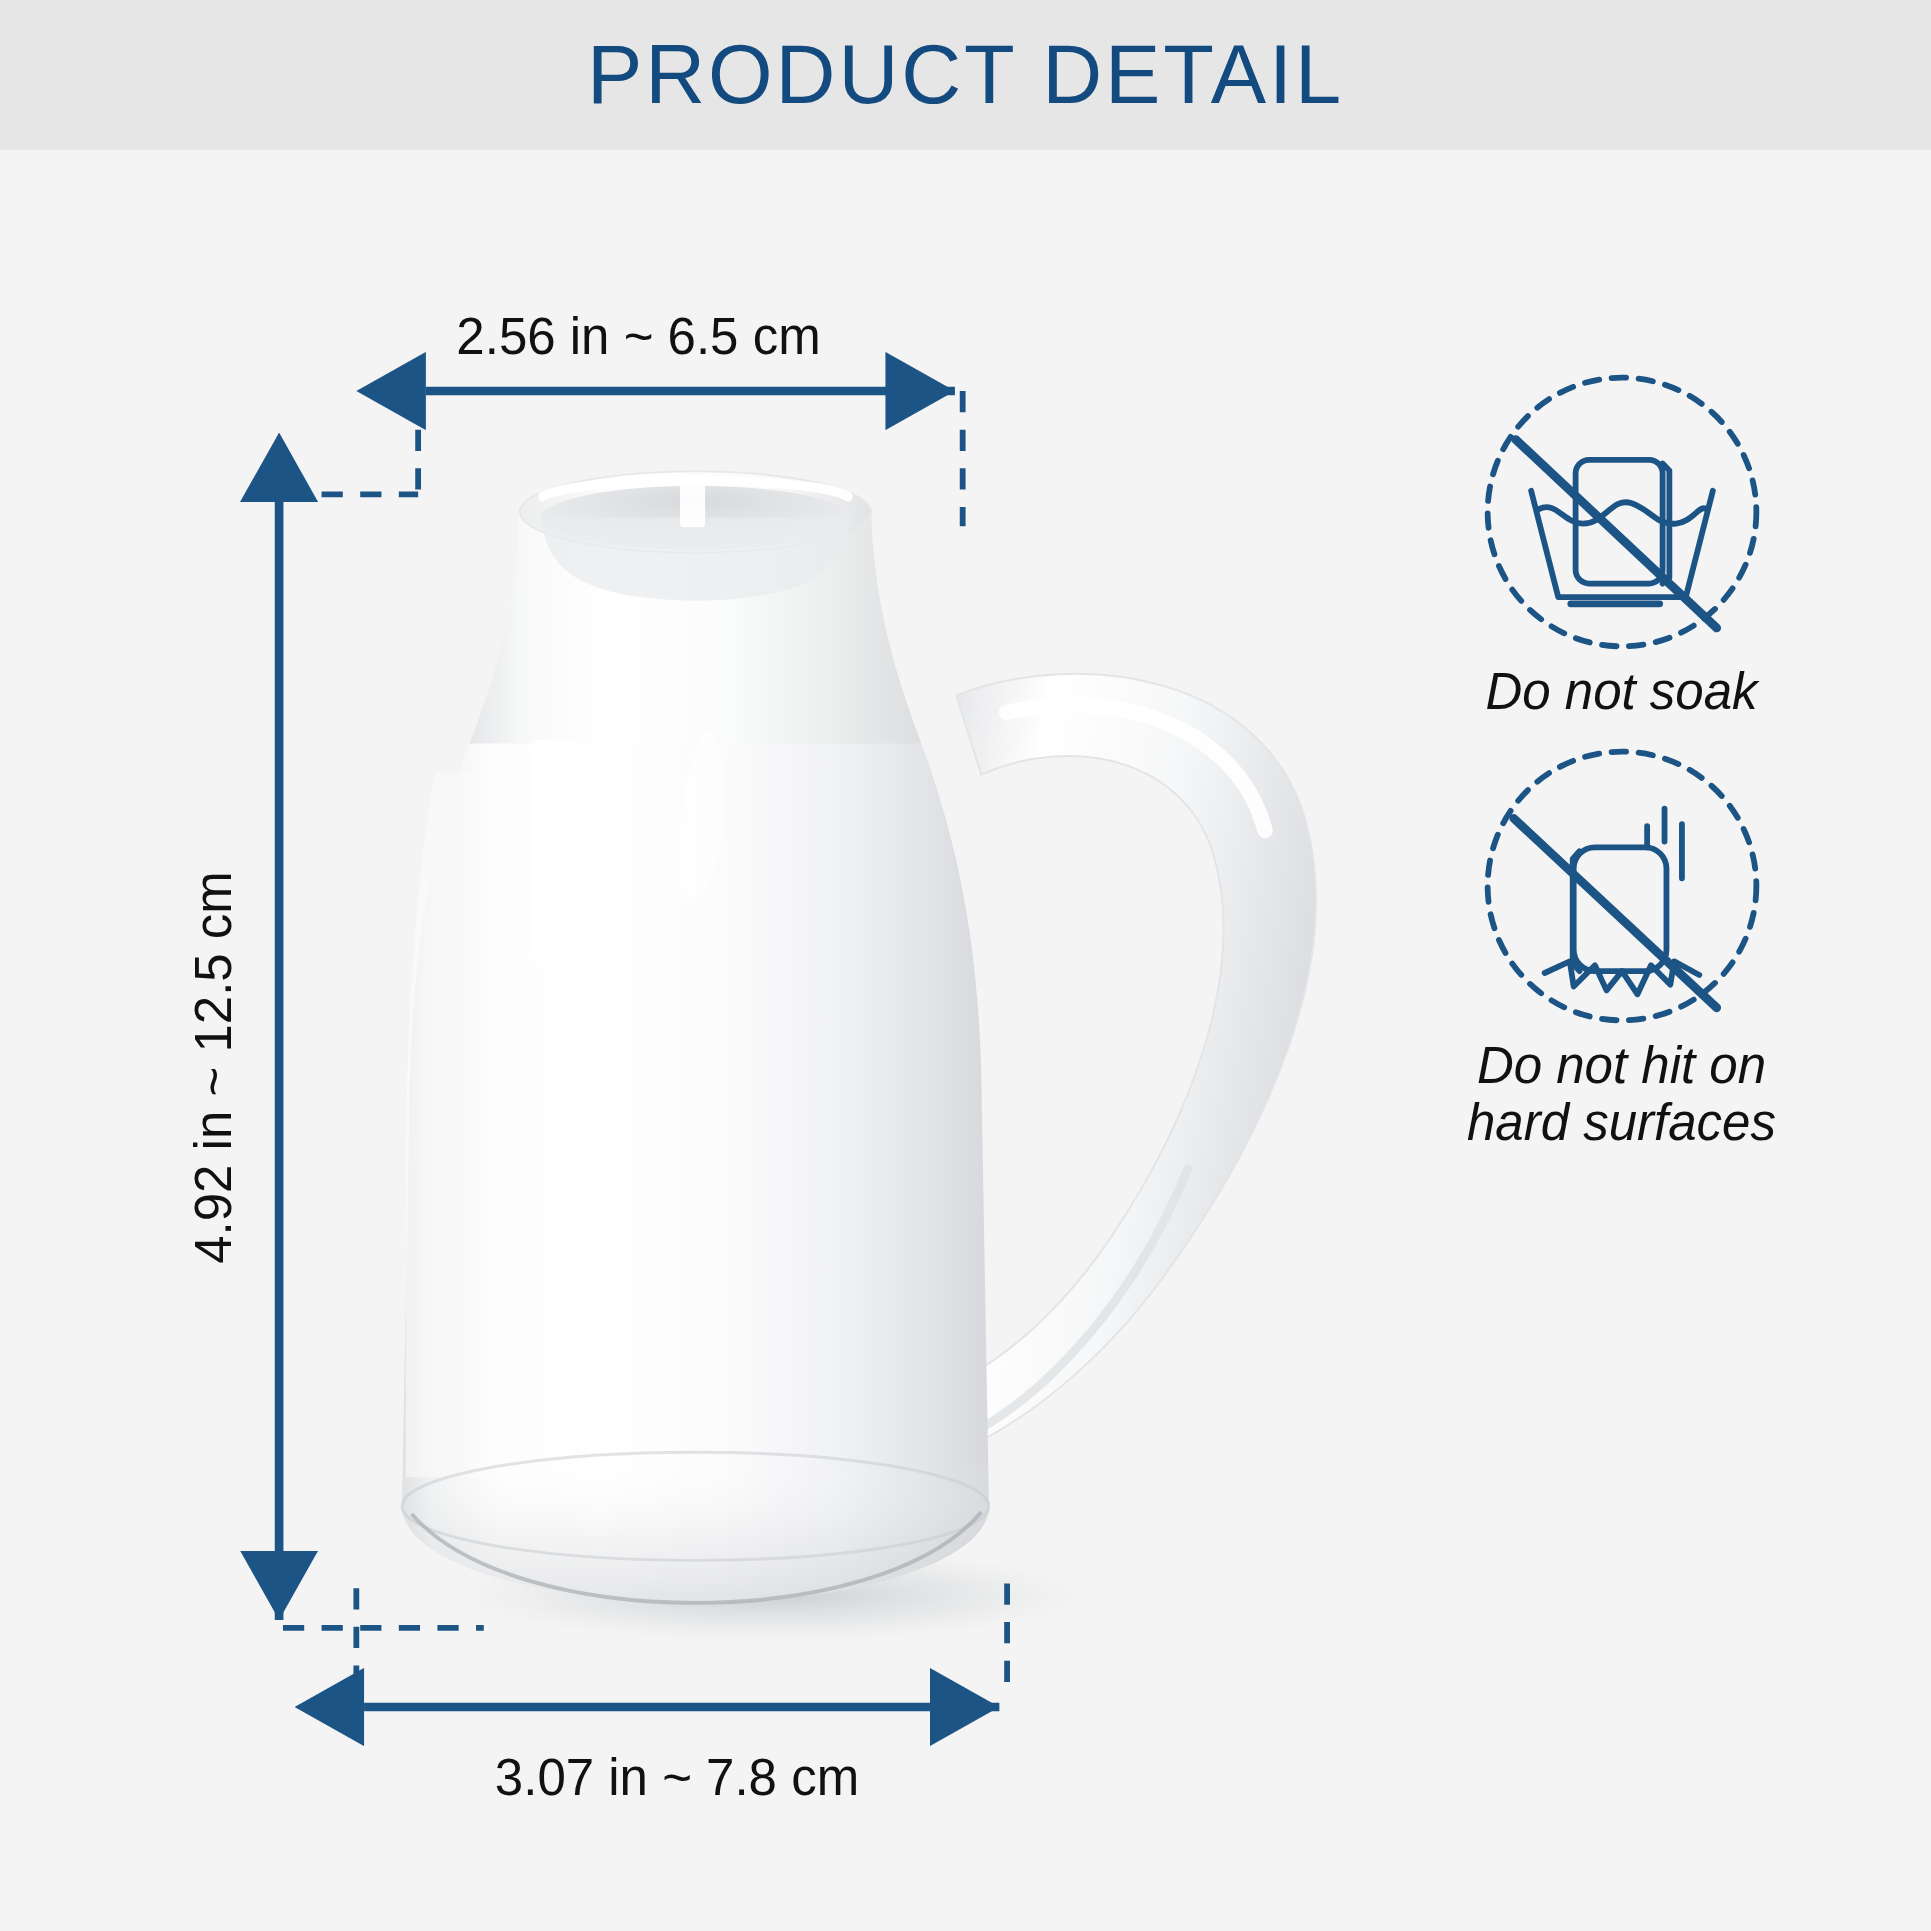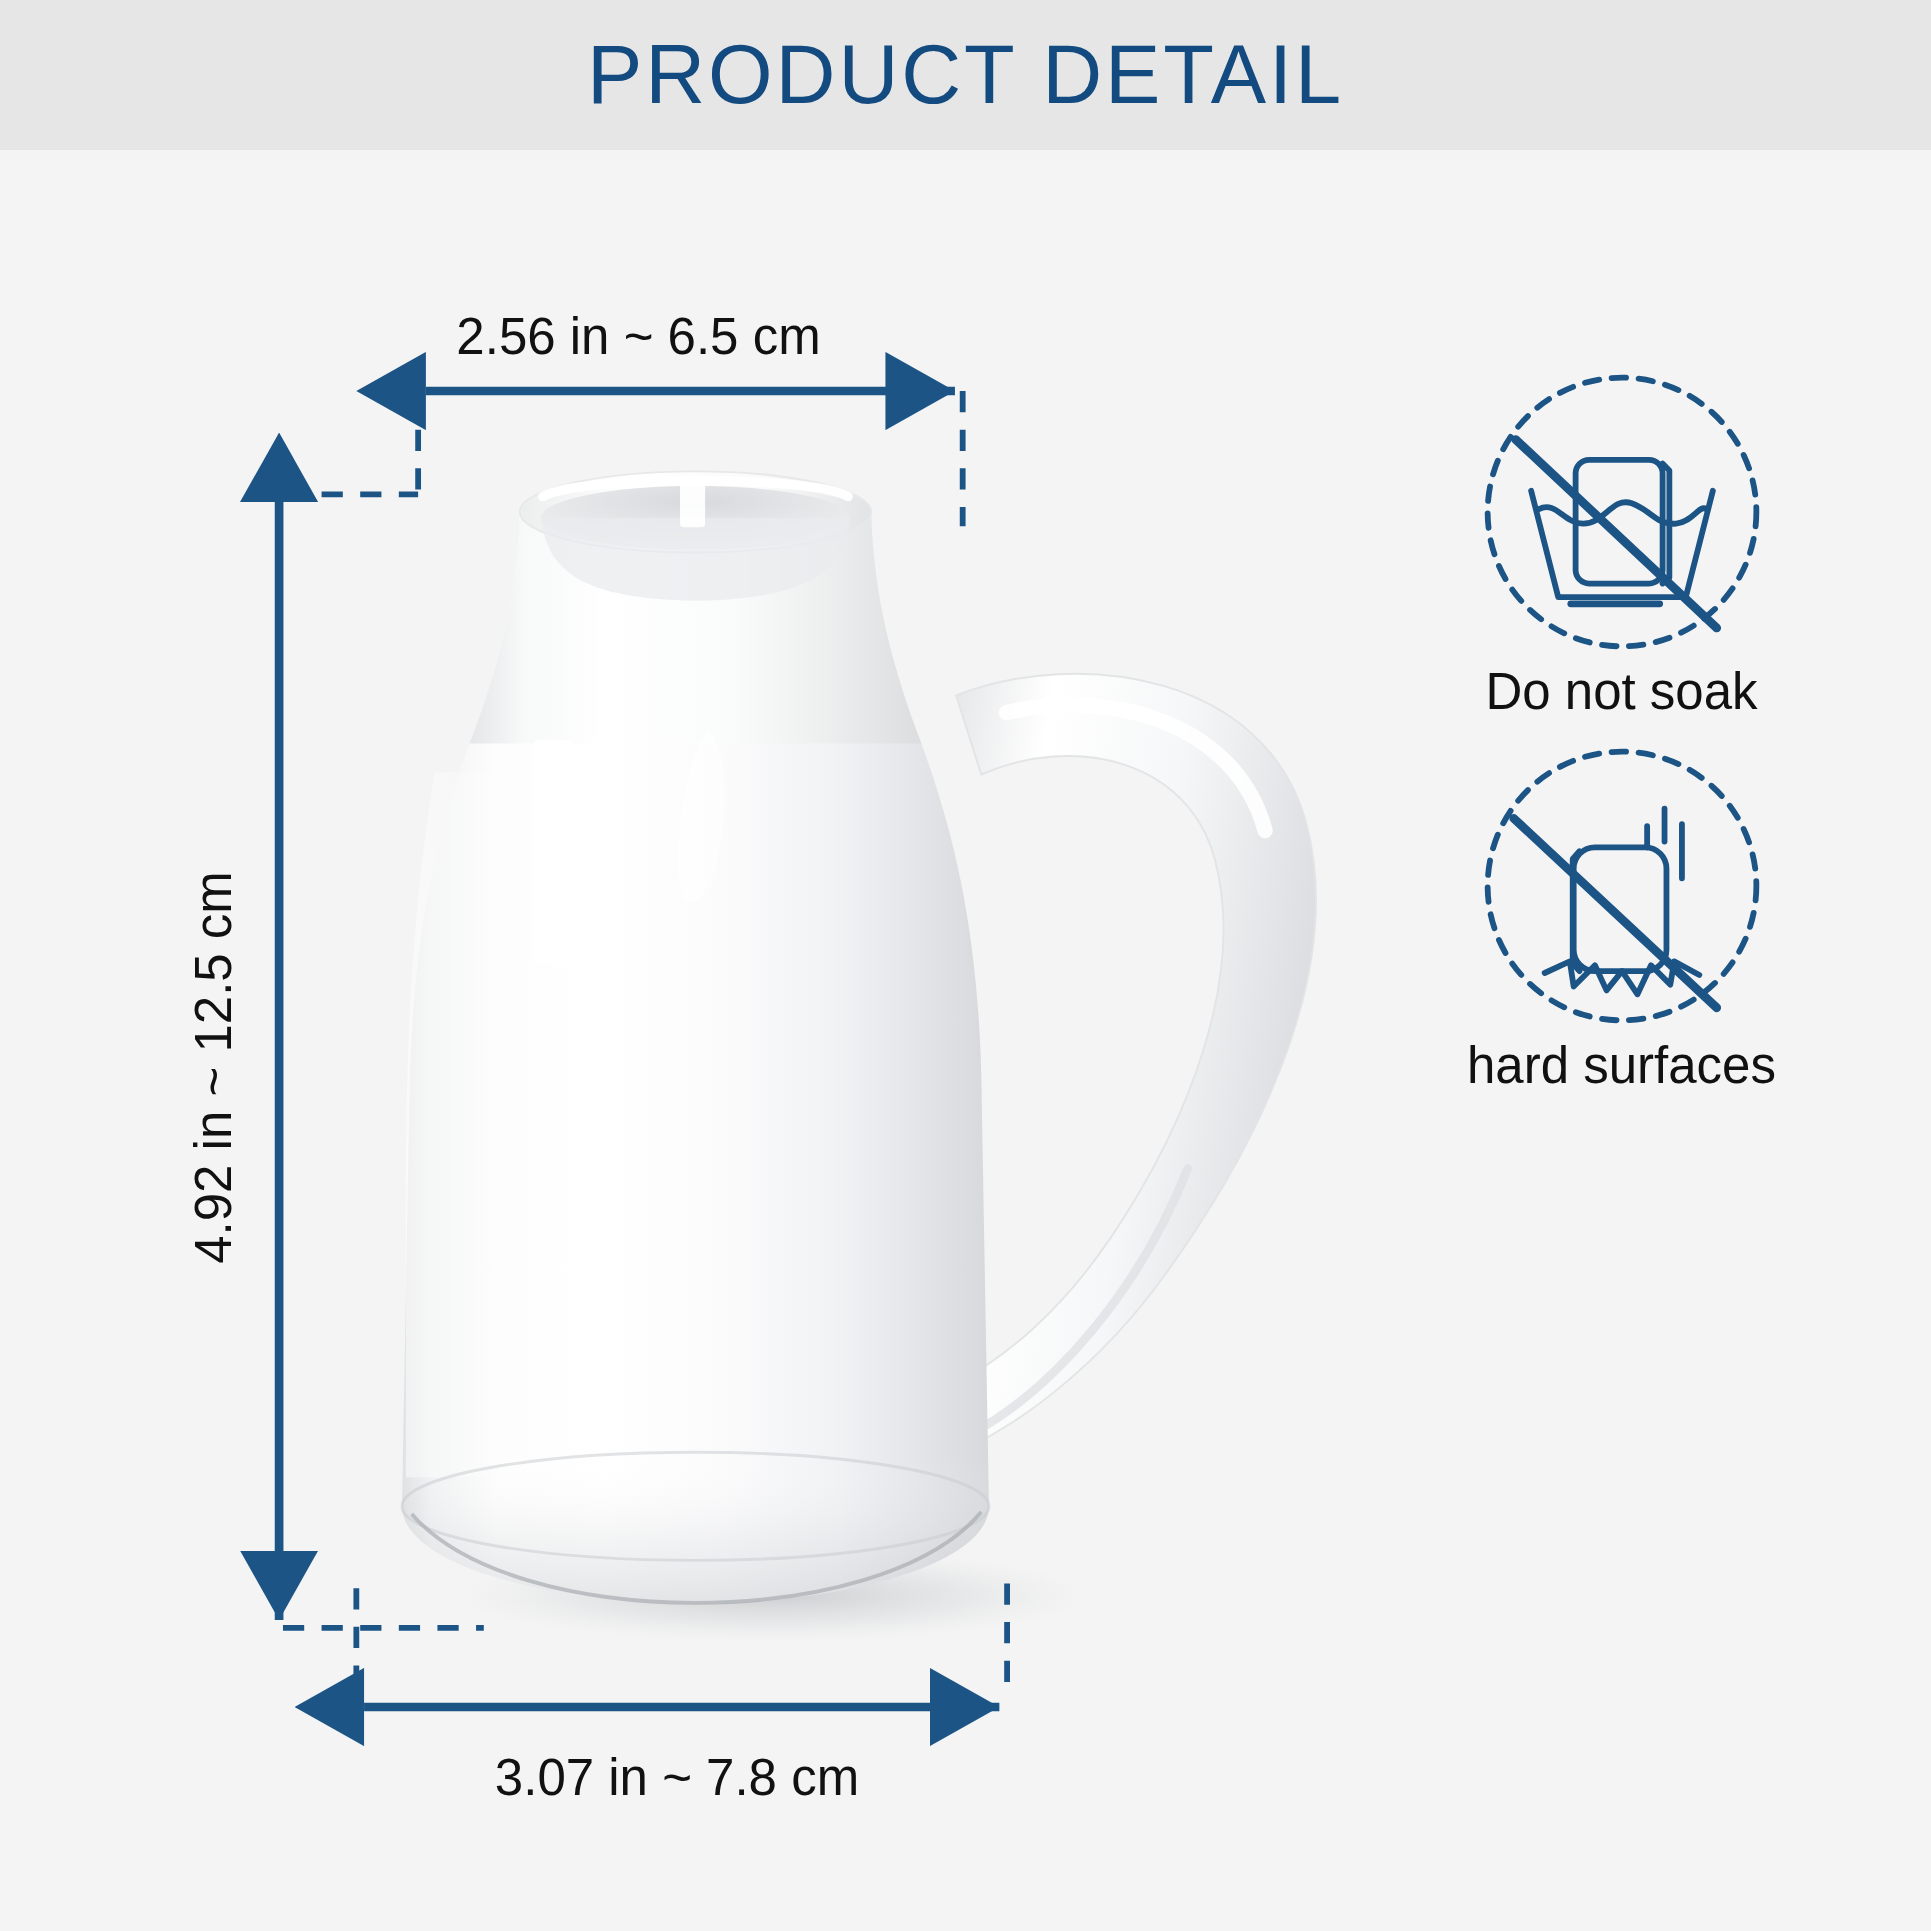--- a/index.html
+++ b/index.html
@@ -86,20 +86,21 @@
     transform: rotate(-90deg);
     transform-origin: center center;
   }
 
   
   #care-column {
     position: absolute;
     left: 1390px;
     top: 367px;
     width: 463px;
+    font-style: italic;
   }
   .care-item {
     position: relative;
     width: 463px;
     margin-bottom: 21px;
   }
   .care-badge {
     width: 463px;
     height: 290px;
     display: flex;
@@ -294,19 +295,20 @@
             <path d="M 106 114 L 99 122 L 99 230 L 106 238"></path>
 
             <path d="M 70 240 L 96 228 L 100 254 L 122 232 L 134 258 L 150 238
                      L 166 262 L 180 232 L 200 252 L 204 228 L 230 242"></path>
 
             <line x1="38" y1="80" x2="248" y2="276" stroke-width="9"></line>
           </g>
         </svg>
       </div>
       <div class="care-caption">
+        <div>Do not hit on</div>
         <div>hard surfaces</div>
       </div>
     </div>
 
   </div>
 </div>
 
 
 </body></html>

